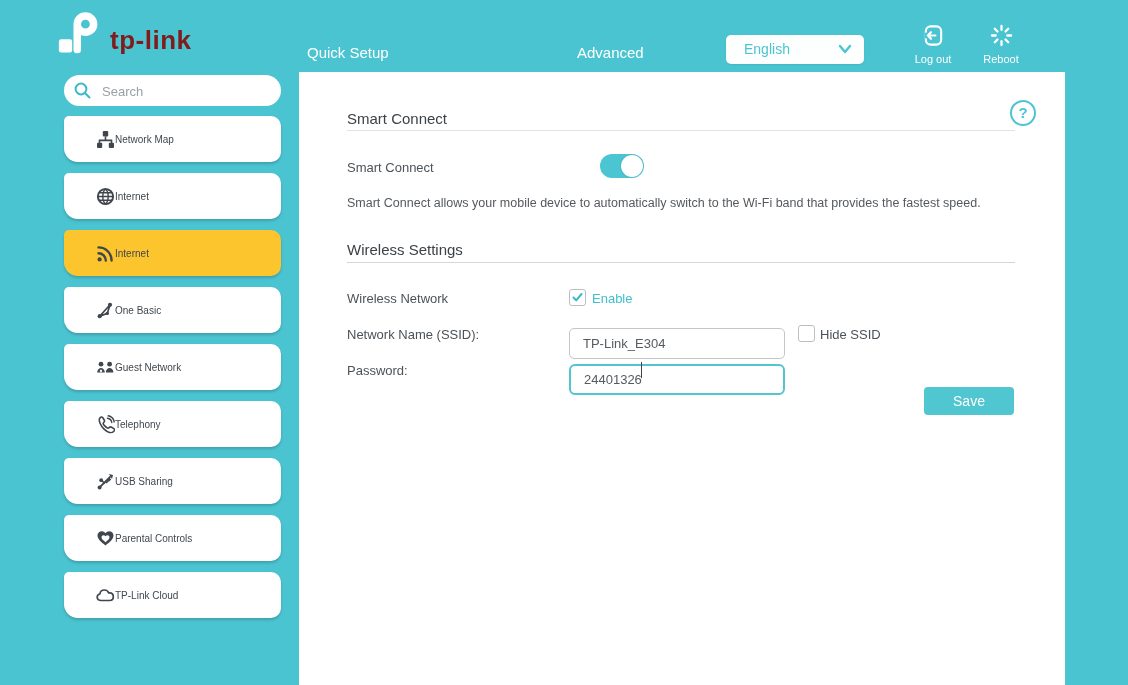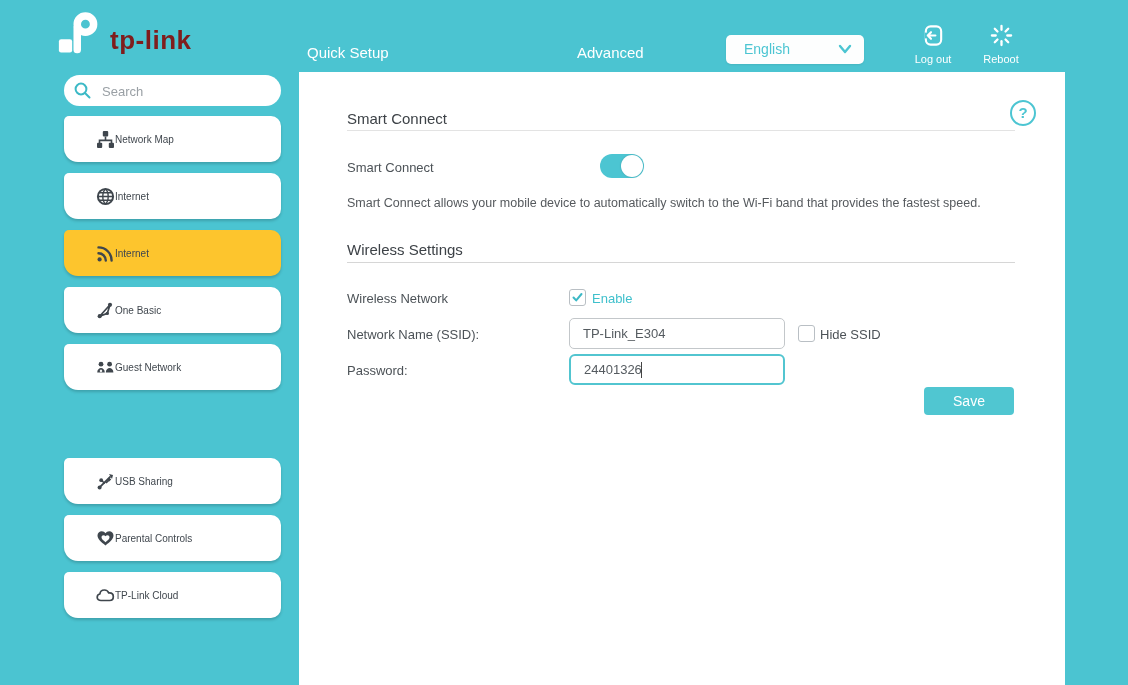--- a/index.html
+++ b/index.html
@@ -45,21 +45,21 @@
   .desc{position:absolute;left:48px;font-size:12.5px;color:#55595d;white-space:nowrap;}
   .toggle{position:absolute;left:301px;top:82px;width:44px;height:24px;background:#4cc5d2;
           border-radius:12px;cursor:pointer;}
   .toggle .knob{position:absolute;right:1px;top:1px;width:22px;height:22px;background:#fff;
           border-radius:50%;box-shadow:0 0 2px rgba(0,0,0,.2);}
   .cbx{position:absolute;width:15px;height:15px;background:#fff;border:1px solid #b9bfc4;
        border-radius:3px;cursor:pointer;display:flex;align-items:center;justify-content:center;}
   .teal-txt{position:absolute;font-size:13px;color:#3fc0cc;}
   .inp{position:absolute;box-sizing:border-box;width:216px;height:31px;border:1px solid #c3c7ca;
        border-radius:5px;padding:0 12px 0 13px;font-size:13px;color:#555b60;outline:none;
-       font-family:"Liberation Sans",sans-serif;}
+       font-family:"Liberation Sans",sans-serif;margin-top:10px;}
   .inp.focused{border:2px solid #52c5d0;border-radius:6px;}
   .caret{position:absolute;left:72px;top:8px;width:1px;height:16px;background:#444;}
   .save{position:absolute;left:625px;top:315px;width:90px;height:28px;background:#50c6d1;border:0;
         border-radius:4px;color:#fff;font-size:14px;cursor:pointer;font-family:"Liberation Sans",sans-serif;}
   .help{position:absolute;left:711px;top:28px;width:22px;height:22px;border:2px solid #4cc5d2;
         border-radius:50%;color:#4cc5d2;font-size:15px;font-weight:bold;text-align:center;
         line-height:22px;cursor:pointer;}
 </style>
 </head>
 <body>
@@ -168,20 +168,29 @@
         <circle cx="5" cy="6.2" r="2.4" fill="#3f464d"></circle>
         <path d="M1.2 14.5 c0,-3 2,-4.6 3.8,-4.6 c1.8,0 3.8,1.6 3.8,4.6 Z" fill="#3f464d"></path>
         <circle cx="13.6" cy="6.2" r="2.4" fill="#3f464d"></circle>
         <path d="M9.8 14.5 c0,-3 2,-4.6 3.8,-4.6 c1.8,0 3.8,1.6 3.8,4.6 Z" fill="#3f464d"></path>
         <path d="M5 11.3 l1.4 1.6 l-1.4 1.6 l-1.4 -1.6 Z" fill="#fff"></path>
       </svg>
     </span>
     <span class="txt">Guest Network</span>
   </div>
 
+  <div class="abs side-item" style="top:401px">
+    <span class="ic">
+      <svg width="19" height="19" viewBox="0 0 19 19">
+        <path d="M4.2 2.6 c1,-1 2.2,-0.6 2.8,0.4 l1.2 2 c0.5,0.9 0.3,1.8 -0.5,2.5 c-0.7,0.6 -0.6,1.4 0.2,2.4 c0.8,1 1.7,1.9 2.7,2.6 c1,0.8 1.8,0.9 2.4,0.2 c0.7,-0.8 1.6,-1 2.5,-0.5 l2 1.2 c1,0.6 1.4,1.8 0.4,2.8 c-2.4,2.4 -6.3,1.4 -9.8,-2.1 C4.6,10.6 1.8,5 4.2,2.6 Z" fill="none" stroke="#3f464d" stroke-width="1.6" stroke-linejoin="round"></path>
+        <path d="M11.5 3.2 a5,5 0 0 1 4.3,4.3 M12.2 0.8 a7.6,7.6 0 0 1 6,6" fill="none" stroke="#3f464d" stroke-width="1.4" stroke-linecap="round"></path>
+      </svg>
+    </span>
+    <span class="txt">Telephony</span>
+  </div>
 
   <div class="abs side-item" style="top:458px">
     <span class="ic">
       <svg width="19" height="19" viewBox="0 0 19 19">
         <line x1="3.6" y1="15.4" x2="14.6" y2="4.4" stroke="#3f464d" stroke-width="1.8"></line>
         <path d="M13 2 l4 1 l-1 4 Z" fill="#3f464d"></path>
         <circle cx="5.2" cy="8.2" r="1.9" fill="#3f464d"></circle>
         <path d="M6 9 l3 2.4 M12.6 8.4 l-2.6 2.6" stroke="#3f464d" stroke-width="1.6"></path>
         <rect x="11.6" y="6" width="3" height="3" fill="#3f464d" transform="rotate(45 13.1 7.5)"></rect>
         <circle cx="3.6" cy="15.4" r="2" fill="#3f464d"></circle>

